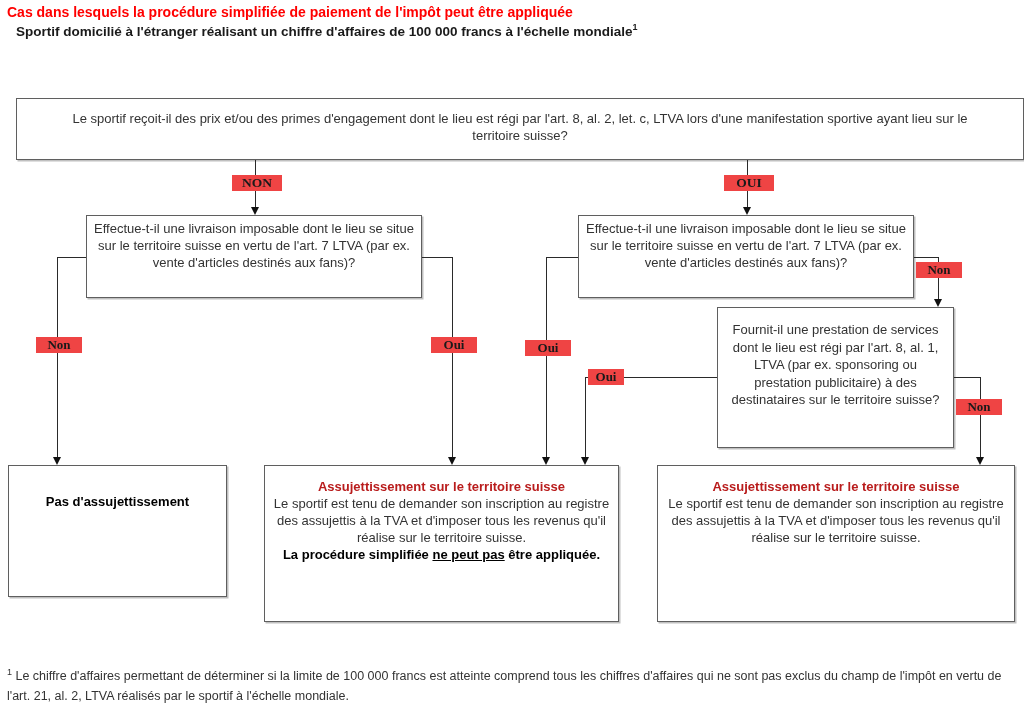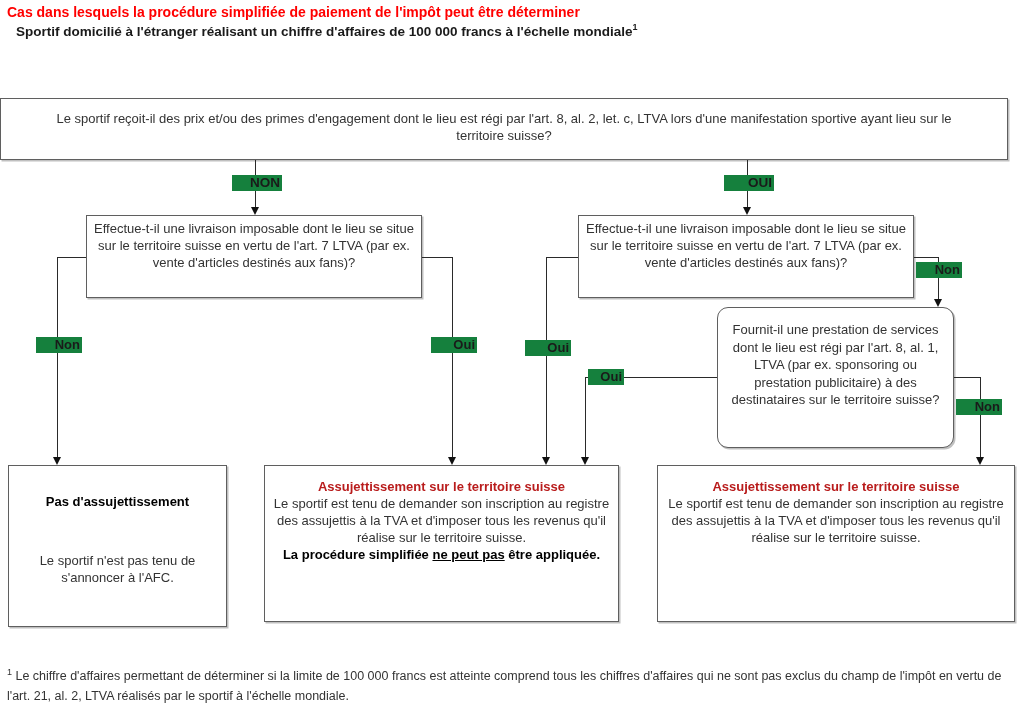--- a/index.html
+++ b/index.html
@@ -26,79 +26,78 @@
     font-size:13px;line-height:17px;color:#333333;
   }
   .hdr-intro b{color:#1a1a1a;}
   
   .fbox{
     position:absolute;box-sizing:border-box;
     border:1px solid #5f5f5f;background:#ffffff;
     box-shadow:1.5px 1.5px 0 rgba(140,140,140,0.55);
     text-align:center;font-size:13px;line-height:17px;color:#333333;
   }
-  .q1{left:0;top:98px;width:1008px;height:62px;padding:11px 30px 0;}
+  .q1{left:16px;top:98px;width:1008px;height:62px;padding:11px 30px 0;}
   .q2l{left:86px;top:215px;width:336px;height:83px;padding:4px 5px 0;}
   .q2r{left:578px;top:215px;width:336px;height:83px;padding:4px 5px 0;}
-  .q3{left:717px;top:307px;width:237px;height:141px;padding:13px 9px 0;line-height:17.5px;border-radius:11px;}
-  .outL{left:8px;top:465px;width:219px;height:162px;padding:0 13px;}
+  .q3{left:717px;top:307px;width:237px;height:141px;padding:13px 9px 0;line-height:17.5px;}
+  .outL{left:8px;top:465px;width:219px;height:132px;padding:0 13px;}
   .outM{left:264px;top:465px;width:355px;height:157px;padding:12px 6px 0;}
   .outR{left:657px;top:465px;width:358px;height:157px;padding:12px 6px 0;}
   .outL .t{font-weight:bold;color:#000;margin-top:27px;}
   .outL .b{margin-top:42px;}
   .out-title{font-weight:bold;color:#b91c1c;}
   .out-note{font-weight:bold;color:#000;}
   .out-note u{text-decoration:underline;}
   .out-note .reg{font-weight:normal;color:#333;}
   
   .lv,.lh{position:absolute;background:#2a2a2a;}
   .lv{width:1px;}
   .lh{height:1px;}
   .ah{ 
     position:absolute;width:0;height:0;
     border-left:4.5px solid transparent;
     border-right:4.5px solid transparent;
     border-top:8px solid #111111;
   }
   .lbl{
-    position:absolute;background:#15803d;
+    position:absolute;background:#ef4444;
     font-size:13.5px;font-weight:bold;color:#1a1a1a;
-    text-align:right;padding:0 2px;line-height:16px;
+    text-align:center;padding:0 2px;line-height:16px;font-family:Liberation Serif, serif;
   }
   
   .footnote{
     position:absolute;left:7px;top:663px;width:1010px;
     font-size:12.5px;line-height:19.5px;color:#333333;
   }
   .footnote sup{font-size:9px;}
 </style>
 </head>
 <body>
 
 <div id="canvas">
 
-  <div class="hdr-red">Cas dans lesquels la procédure simplifiée de paiement de l'impôt peut être déterminer</div>
+  <div class="hdr-red">Cas dans lesquels la procédure simplifiée de paiement de l'impôt peut être appliquée</div>
   <div class="hdr-sub"><span>Sportif domicilié à l'étranger réalisant un chiffre d'affaires de 100 000 francs à l'échelle mondiale</span><sup>1</sup></div>
 
   <div class="fbox q1">
     <span>Le sportif reçoit-il des prix et/ou des primes d'engagement dont le lieu est régi par l'art. 8, al. 2, let. c, LTVA lors d'une manifestation sportive ayant lieu sur le territoire suisse?</span>
   </div>
   <div class="fbox q2l">
     <span>Effectue-t-il une livraison imposable dont le lieu se situe sur le territoire suisse en vertu de l'art. 7 LTVA (par ex. vente d'articles destinés aux fans)?</span>
   </div>
   <div class="fbox q2r">
     <span>Effectue-t-il une livraison imposable dont le lieu se situe sur le territoire suisse en vertu de l'art. 7 LTVA (par ex. vente d'articles destinés aux fans)?</span>
   </div>
   <div class="fbox q3">
     <span>Fournit-il une prestation de services dont le lieu est régi par l'art. 8, al. 1, LTVA (par ex. sponsoring ou prestation publicitaire) à des destinataires sur le territoire suisse?</span>
   </div>
 
   <div class="fbox outL">
     <div class="t">Pas d'assujettissement</div>
-    <div class="b">Le sportif n'est pas tenu de s'annoncer à l'AFC.</div>
   </div>
   <div class="fbox outM">
     <div class="out-title">Assujettissement sur le territoire suisse</div>
     <div>Le sportif est tenu de demander son inscription au registre des assujettis à la TVA et d'imposer tous les revenus qu'il réalise sur le territoire suisse.</div>
     <div class="out-note"><span>La procédure simplifiée </span><u>ne peut pas</u><span> être appliquée.</span></div>
   </div>
   <div class="fbox outR">
     <div class="out-title">Assujettissement sur le territoire suisse</div>
     <div>Le sportif est tenu de demander son inscription au registre des assujettis à la TVA et d'imposer tous les revenus qu'il réalise sur le territoire suisse.</div>
   </div>

